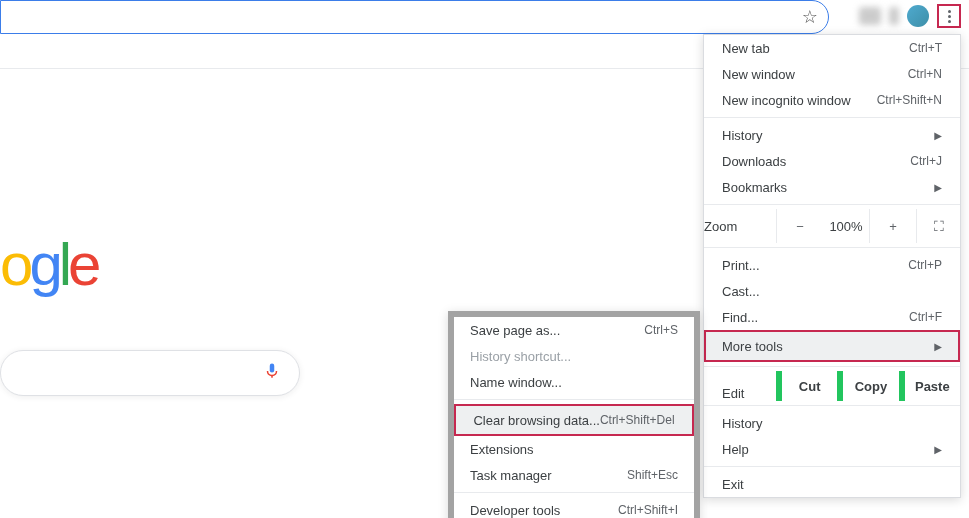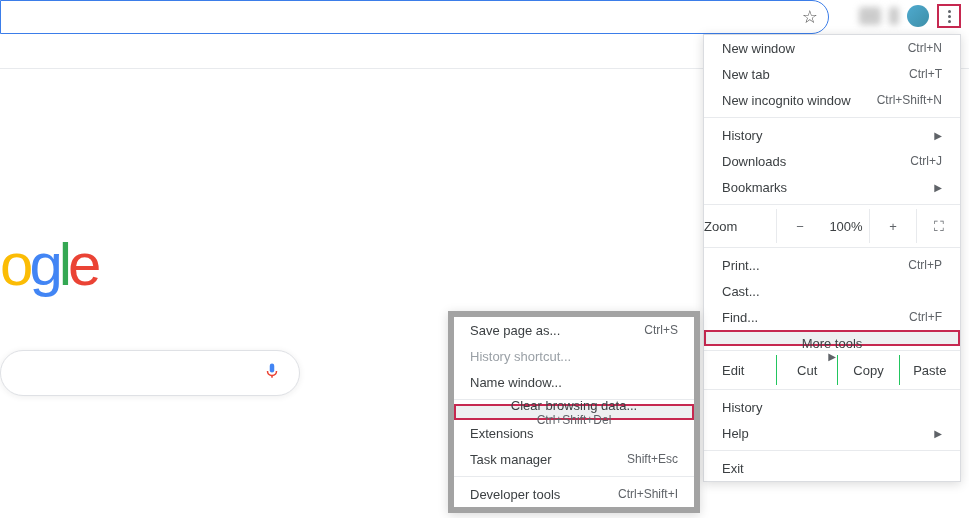--- a/index.html
+++ b/index.html
@@ -28,29 +28,29 @@
 .mic-icon svg { width: 18px; height: 22px; }
 
 .top-divider { position: absolute; top: 68px; left: 0; right: 0; height: 1px; background: #e8eaed; }
 
 
 .main-menu { position: absolute; top: 34px; right: 8px; width: 258px; background: #fff; border: 1px solid #dadce0; box-shadow: 0 2px 10px rgba(0,0,0,.15); font-size: 13px; color: #3c4043; }
 .menu-item { display: flex; align-items: center; justify-content: space-between; padding: 6px 18px; height: 26px; cursor: pointer; }
 .menu-item .shortcut { color: #5f6368; font-size: 12px; }
 .menu-item .arrow { color: #5f6368; font-size: 10px; }
 .menu-sep { height: 1px; background: #e8eaed; margin: 4px 0; }
-.menu-item.highlighted { background: #eef0f1; border: 2px solid #c62850; padding: 4px 16px; height: 16px; flex-direction: column; }
+.menu-item.highlighted { background: #eef0f1; border: 2px solid #c62850; padding: 4px 16px; height: 32px; }
 .zoom-row { display: flex; align-items: center; height: 34px; }
 .zoom-row .zlabel { flex: 0 0 72px; }
 .zoom-row .zbtn { flex: 1; text-align: center; border-left: 1px solid #e8eaed; height: 100%; display: flex; align-items: center; justify-content: center; cursor: pointer; color: #5f6368; }
 .zoom-row .zval { flex: 1; text-align: center; height: 100%; display: flex; align-items: center; justify-content: center; }
 .zoom-row .zfs { flex: 0 0 44px; }
-.edit-row { display: flex; align-items: center; height: 30px; }
+.edit-row { display: flex; align-items: flex-end; height: 30px; }
 .edit-row .elabel { padding-left: 18px; flex: 0 0 72px; }
-.edit-row .ebtn { flex: 1; text-align: center; border-left: 1px solid #22c55e; height: 100%; display: flex; align-items: center; justify-content: center; cursor: pointer; }
+.edit-row .ebtn { flex: 1; text-align: center; border-left: 6px solid #22c55e; height: 100%; display: flex; align-items: center; justify-content: center; cursor: pointer; font-weight: bold; }
 
 
 .sub-menu { position: absolute; top: 285px; left: 448px; width: 252px; background: #fff; border: 6px solid #a3a3a3; box-shadow: 0 2px 10px rgba(0,0,0,.15); font-size: 13px; color: #3c4043; margin-top: 26px; }
 .sub-menu .menu-item { padding: 6px 16px; }
 .sub-menu .disabled { color: #9aa0a6; cursor: default; }
 .sub-menu .menu-item.highlighted { background: #eef0f1; border: 2px solid #c62850; padding: 4px 14px; justify-content: center; }
 
 .fs-icon { font-size: 14px; letter-spacing: -1px; }
 </style>
 </head>
@@ -81,26 +81,26 @@
   <span class="mic-icon">
     <svg viewBox="0 0 24 24">
         <path fill="#4285f4" d="M12 14a3 3 0 0 0 3-3V5a3 3 0 0 0-6 0v6a3 3 0 0 0 3 3z"></path>
         <path fill="#ea4335" d="M11 18.92V21h2v-2.08A7 7 0 0 0 19 12h-2a5 5 0 0 1-10 0H5a7 7 0 0 0 6 6.92z"></path>
       </svg>
   </span>
 </div>
 
 <div class="main-menu">
   <div class="menu-item">
+    <span>New tab</span>
+    <span class="shortcut">Ctrl+T</span>
+  </div>
+  <div class="menu-item">
     <span>New window</span>
     <span class="shortcut">Ctrl+N</span>
-  </div>
-  <div class="menu-item">
-    <span>New tab</span>
-    <span class="shortcut">Ctrl+T</span>
   </div>
   <div class="menu-item">
     <span>New incognito window</span>
     <span class="shortcut">Ctrl+Shift+N</span>
   </div>
   <div class="menu-sep"></div>
   <div class="menu-item">
     <span>History</span>
     <span class="arrow">▶</span>
   </div>

